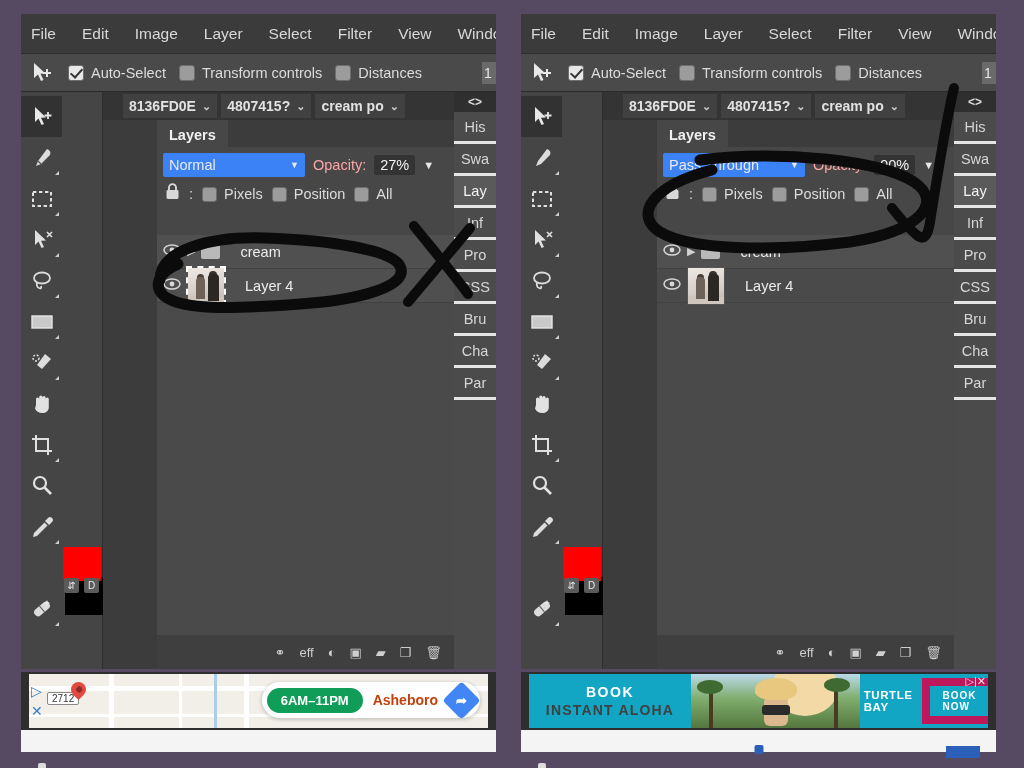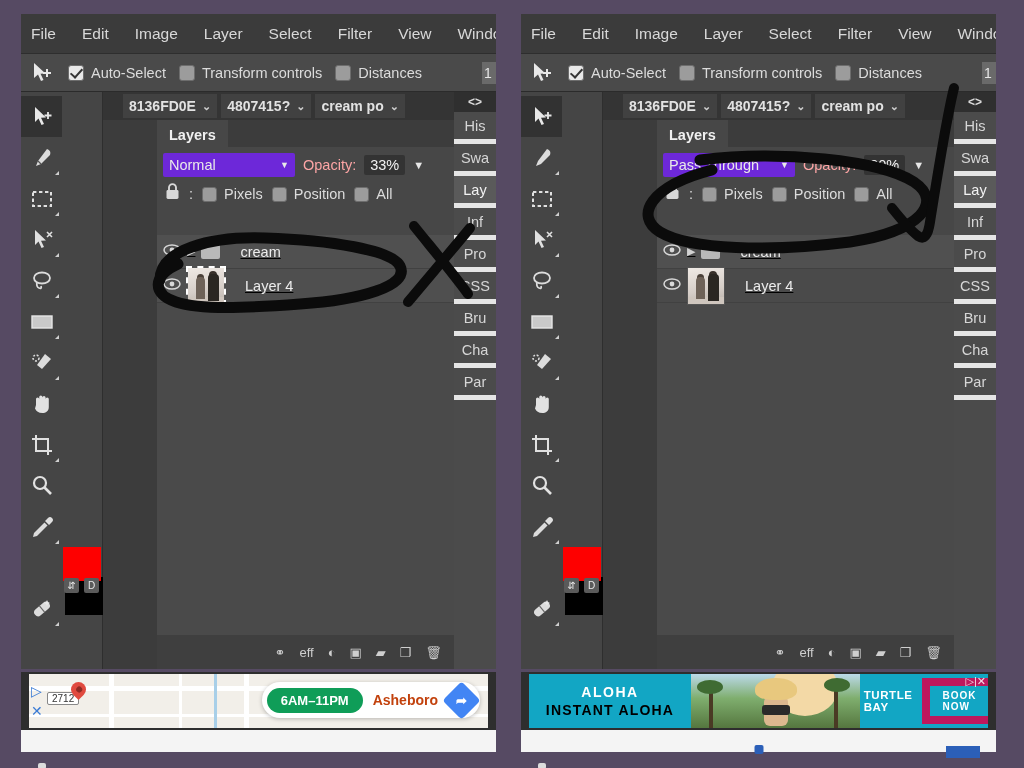--- a/index.html
+++ b/index.html
@@ -95,34 +95,34 @@
   .panel { position: absolute; left: 54px; top: 28px; right: 42px; bottom: 0; }
   .panel-tabrow { display: flex; height: 27px; }
   .panel-tab {
     background: #474747; color: #f0f0f0; font-size: 14.5px; font-weight: bold;
     padding: 4px 12px 0 12px; line-height: 22px;
   }
   .panel-body { background: #474747; height: calc(100% - 27px); position: relative; }
 
   .blendrow { display: flex; align-items: center; gap: 8px; padding: 6px 6px 3px 6px; }
   .dd {
-    background: #6d28d9; color: #e9e9e9; font-size: 14.5px; height: 24px;
+    background: #3b82f6; color: #e9e9e9; font-size: 14.5px; height: 24px;
     display: flex; align-items: center; justify-content: space-between;
-    padding: 0 6px; width: 132px; border-radius: 2px;
+    padding: 0 6px; width: 142px; border-radius: 2px;
   }
   .dd .tri { font-size: 9px; }
   .oplabel { color: #fca5a5; font-size: 14.5px; white-space: nowrap; }
   .opval { background: #333; color: #f2f2f2; font-size: 14.5px; padding: 2px 6px; border-radius: 2px; }
   .opcaret { color: #e8e8e8; font-size: 11px; }
 
   .lockrow { display: flex; align-items: center; gap: 9px; padding: 3px 6px 6px 8px; }
   .lockrow .lk { color: #dcdcdc; font-size: 14.5px; }
   .lockrow .cbox { width: 15px; height: 15px; }
 
-  .layerlist { position: absolute; left: 0; right: 0; top: 88px; bottom: 34px; background: #4a4a4a; text-decoration: underline; }
+  .layerlist { position: absolute; left: 0; right: 0; top: 88px; bottom: 34px; background: #4a4a4a; }
   .layerrow {
     display: flex; align-items: center; height: 34px; gap: 6px; padding-left: 6px;
     border-bottom: 1px solid #414141;
   }
   .layerrow.grp { background: #505050; }
   .layerrow.sel { background: #4f4f4f; }
   .eye { color: #d8d8d8; flex: none; }
   .arrow { color: #d2d2d2; font-size: 11px; flex: none; }
   .folder { width: 19px; height: 15px; background: #b9b9b9; border-radius: 2px 3px 2px 2px; flex: none; }
   .lname { color: #ececec; font-size: 14.5px; white-space: nowrap; }
@@ -149,21 +149,21 @@
   .rail {
     position: absolute; right: 0; top: 0; bottom: 0; width: 42px; background: #4b4b4b;
     display: flex; flex-direction: column; align-items: stretch;
   }
   .rail-top {
     height: 20px; background: #2f2f2f; color: #dcdcdc; font-size: 12px;
     display: flex; align-items: center; justify-content: center; font-weight: bold;
   }
   .rail-item {
     height: 32px; color: #d6d6d6; font-size: 14.5px; display: flex;
-    align-items: center; justify-content: center; border-bottom: 5px solid #e5e5e5;
+    align-items: center; justify-content: center; border-bottom: 3px solid #e5e5e5;
   }
   .rail-item.on { background: #5a5a5a; color: #f2f2f2; }
 
   
   .adzone { position: absolute; left: 0; bottom: 38px; width: 475px; height: 58px; background: #2e2e2e; }
   .adinner { position: absolute; left: 8px; top: 2px; width: 459px; height: 54px; overflow: hidden; }
   .browserbar { position: absolute; left: 0; bottom: 16px; width: 475px; height: 22px; background: #f4f4f4; }
   .homedot {
     position: absolute; left: 50%; transform: translateX(-50%); bottom: 14px;
     width: 9px; height: 9px; background: #2b5fb8; border-radius: 2px;
@@ -191,21 +191,21 @@
   .mcity { color: #c2410c; font-size: 14px; font-weight: bold; }
   .mnav { width: 27px; height: 27px; background: #4285f4; transform: rotate(45deg); border-radius: 4px;
           display: flex; align-items: center; justify-content: center; }
   .mnav span { transform: rotate(-45deg); color: #fff; font-size: 13px; font-weight: bold; }
 
   
   .resad { position: absolute; inset: 0; display: flex; background: #16a9c7; }
   .res-l { width: 162px; background: #12a6c4; display: flex; flex-direction: column;
            align-items: center; justify-content: center; gap: 2px; }
   .res-l .l1 { color: #fff; font-size: 14px; font-weight: bold; letter-spacing: 1.5px; }
-  .res-l .l2 { color: #000000; font-size: 14px; font-weight: bold; letter-spacing: 1.2px; }
+  .res-l .l2 { color: #404040; font-size: 14px; font-weight: bold; letter-spacing: 1.2px; }
   .res-m { flex: 1; position: relative; overflow: hidden;
            background: linear-gradient(180deg,#bcd9ea 0%,#7fae6e 45%,#55773f 100%); }
   .res-sun { position: absolute; left: 48%; top: -14px; width: 66px; height: 56px; background: #f3d9a6; border-radius: 50%; }
   .res-fig { position: absolute; left: 50%; top: 4px; transform: translateX(-50%); width: 46px; height: 50px; }
   .res-hat { position: absolute; left: 2px; top: 0; width: 42px; height: 22px; background: #e8c87e; border-radius: 50% 50% 40% 40%; }
   .res-bod { position: absolute; left: 11px; top: 18px; width: 24px; height: 30px; background: #dcb88f; border-radius: 6px; }
   .res-top { position: absolute; left: 9px; top: 27px; width: 28px; height: 10px; background: #2a2a2a; border-radius: 3px; }
   .res-tree { position: absolute; width: 4px; background: #4a3a24; bottom: 0; }
   .res-leaf { position: absolute; width: 26px; height: 14px; background: #3f6b32; border-radius: 50%; }
   .res-r { width: 128px; background: #12a6c4; display: flex; flex-direction: row;
@@ -403,21 +403,21 @@
               <div class="panel-tab">Layers</div>
             </div>
             <div class="panel-body">
 
               <div class="blendrow">
                 <div class="dd">
                   <span>Normal</span>
                   <span class="tri">▼</span>
                 </div>
                 <div class="oplabel">Opacity:</div>
-                <div class="opval">33%</div>
+                <div class="opval">27%</div>
                 <div class="opcaret">▼</div>
               </div>
 
               <div class="lockrow">
                 <span>
                   <svg width="15" height="17" viewBox="0 0 15 17">
                       <path d="M4 7 V4.6 a3.5 3.5 0 017 0 V7" fill="none" stroke="#d8d8d8" stroke-width="1.9"></path>
                       <rect x="1.5" y="7" width="12" height="9" rx="1.4" fill="#d8d8d8"></rect>
                     </svg>
                 </span>
@@ -787,21 +787,21 @@
             <div class="rail-item">Par</div>
           </div>
         </div>
       </div>
     </div>
 
     <div class="adzone">
       <div class="adinner">
         <div class="resad">
           <div class="res-l">
-            <div class="l1">ALOHA</div>
+            <div class="l1">BOOK</div>
             <div class="l2">INSTANT ALOHA</div>
           </div>
           <div class="res-m">
             <div class="res-sun"></div>
             <div class="res-tree" style="left:18px; height:36px;"></div>
             <div class="res-leaf" style="left:6px; top:6px;"></div>
             <div class="res-tree" style="right:22px; height:42px;"></div>
             <div class="res-leaf" style="right:10px; top:4px;"></div>
             <div class="res-fig">
               <div class="res-bod"></div>

